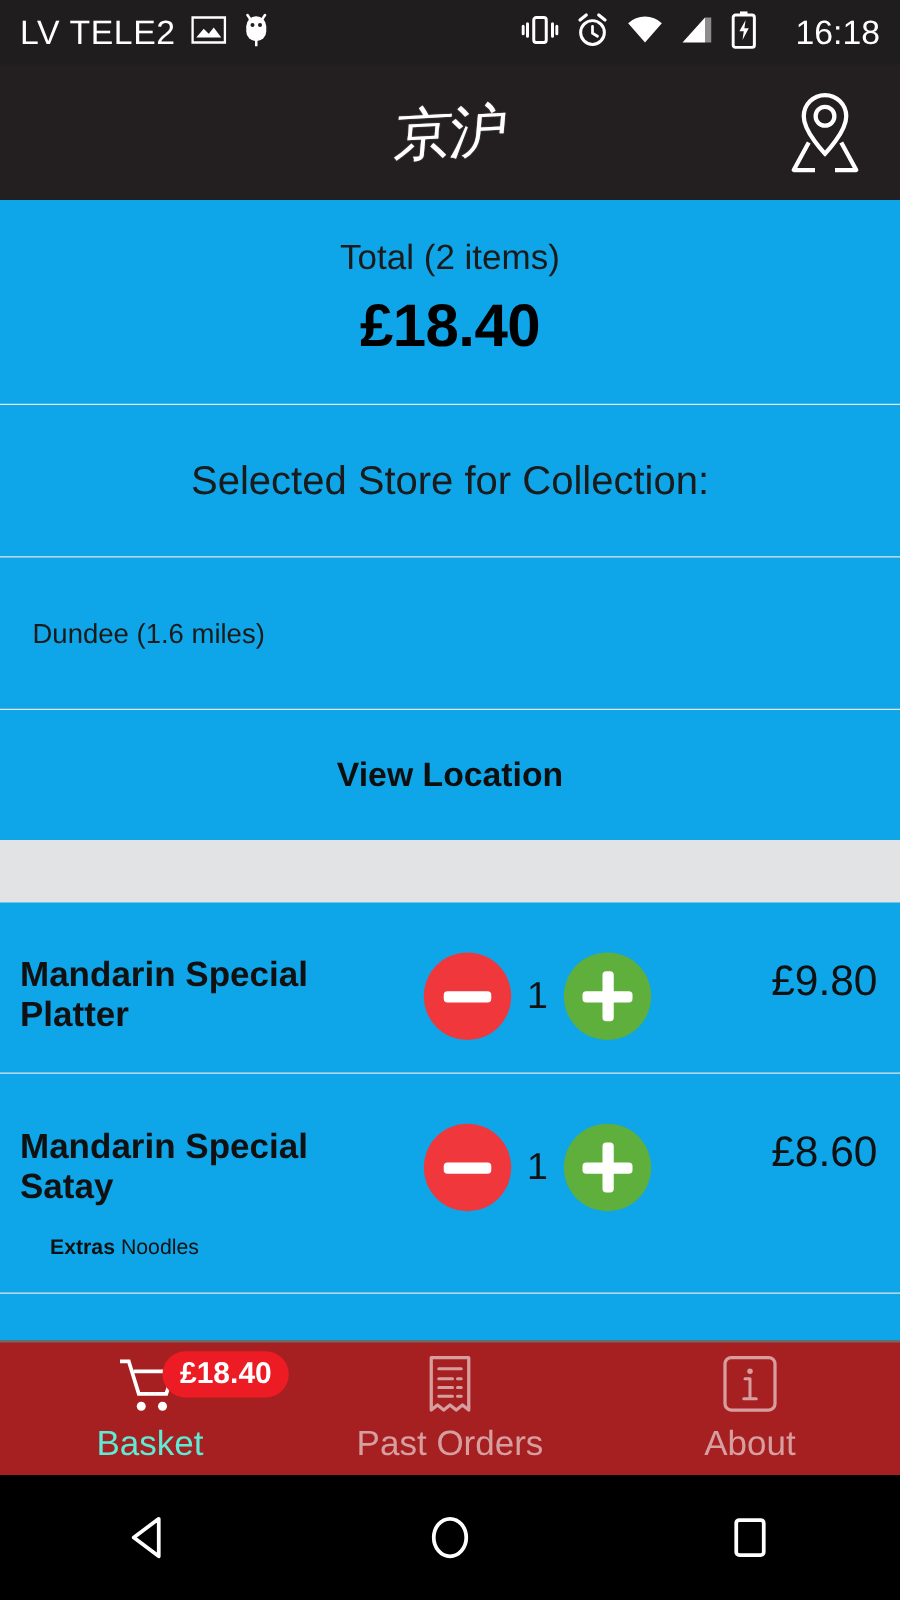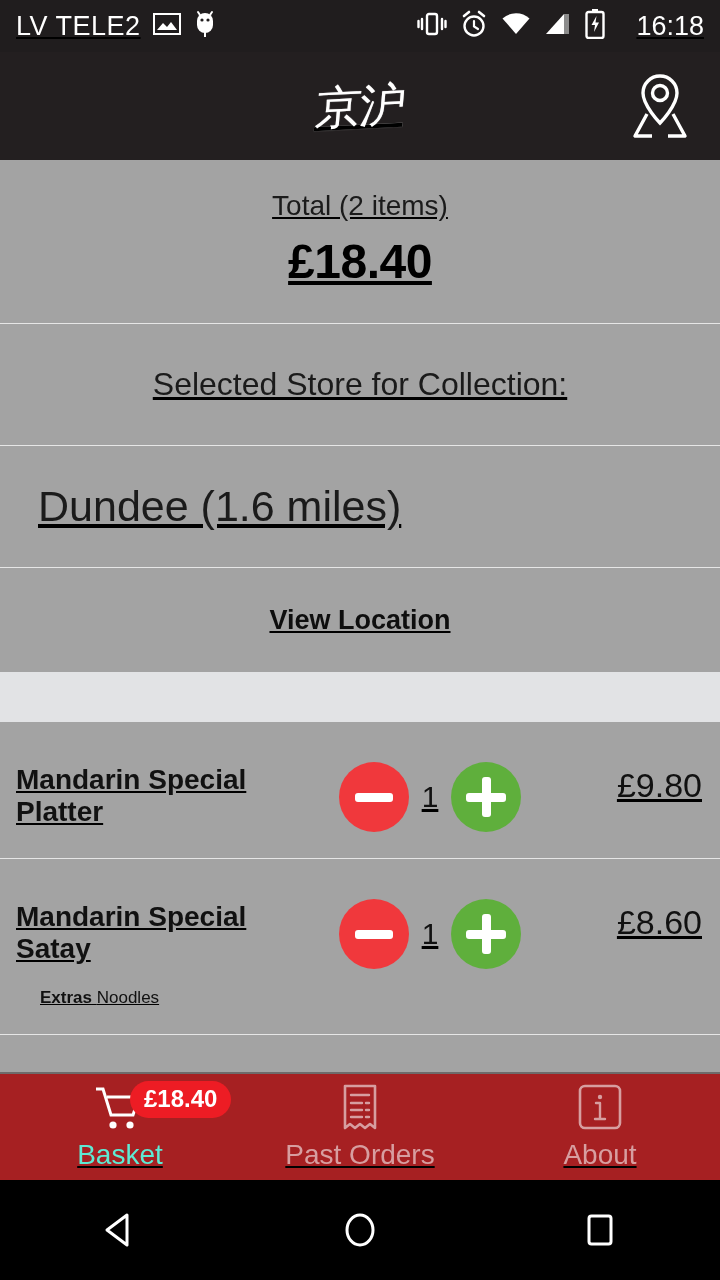--- a/index.html
+++ b/index.html
@@ -2,21 +2,21 @@
 <html><head>
 <meta charset="utf-8">
 <style>
   * { margin:0; padding:0; box-sizing:border-box; }
   html,body { width:720px; height:1280px; }
   body {
     font-family:"Liberation Sans", sans-serif;
     background:#ffffff;
     overflow:hidden;
   }
-  .phone { width:720px; height:1280px; display:flex; flex-direction:column; position:relative;text-decoration:underline; }
+  .phone { width:720px; height:1280px; display:flex; flex-direction:column; position:relative; }
 
   
   .statusbar {
     height:52px; background:#201d1e; color:#fff;
     display:flex; align-items:center; padding:0 16px;
     flex:0 0 52px;
   }
   .sb-left { display:flex; align-items:center; gap:12px; }
   .carrier { font-size:27px; font-weight:400; letter-spacing:.5px; }
   .sb-spacer { flex:1; }
@@ -36,34 +36,34 @@
     font-weight:400;
     transform:skewX(-8deg) rotate(-3deg);
     text-shadow:0 0 1px rgba(255,255,255,.6);
   }
   .pin-btn {
     position:absolute; right:24px; top:50%; transform:translateY(-50%);
     width:72px; height:72px; display:flex; align-items:center; justify-content:center;
   }
 
   
-  .content { flex:1 1 auto; background:#a3a3a3; overflow:hidden; }
+  .content { flex:1 1 auto; background:#0ea5e9; overflow:hidden; }
 
   .total-block { padding:30px 0 34px; text-align:center; border-bottom:1px solid #e6e6e6; }
   .total-label { font-size:28px; color:#1b1b1b; font-weight:400; }
   .total-amount { font-size:48px; color:#000; font-weight:700; margin-top:12px; letter-spacing:-.5px; }
 
   .store-head {
     height:122px; display:flex; align-items:center; justify-content:center;
     border-bottom:1px solid #e6e6e6; font-size:32px; color:#1b1b1b;
   }
   .store-name {
     height:122px; display:flex; align-items:center;
-    padding-left:38px; border-bottom:1px solid #e6e6e6;
-    font-size:43px; color:#1b1b1b;
+    padding-left:26px; border-bottom:1px solid #e6e6e6;
+    font-size:22px; color:#1b1b1b;
   }
   .view-loc {
     height:104px; display:flex; align-items:center; justify-content:center;
     font-size:27px; font-weight:700; color:#0e0e0e;
   }
   .gray-band { height:50px; background:#e2e3e5; }
 
   
   .item-row {
     display:flex; align-items:flex-start; border-bottom:1px solid #e6e6e6;

